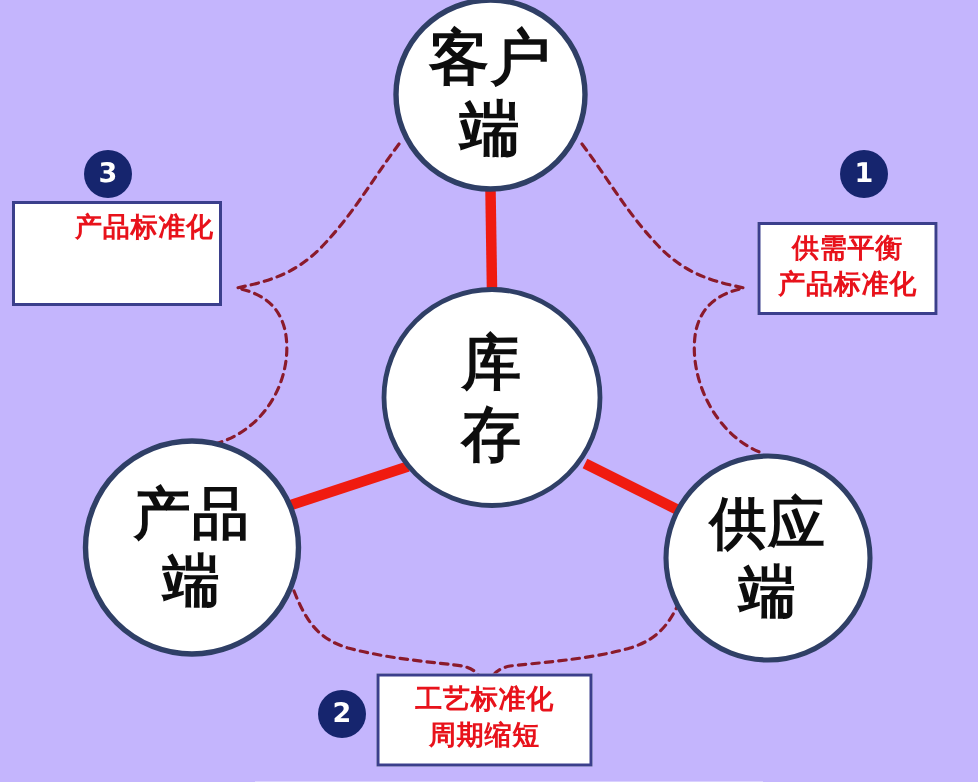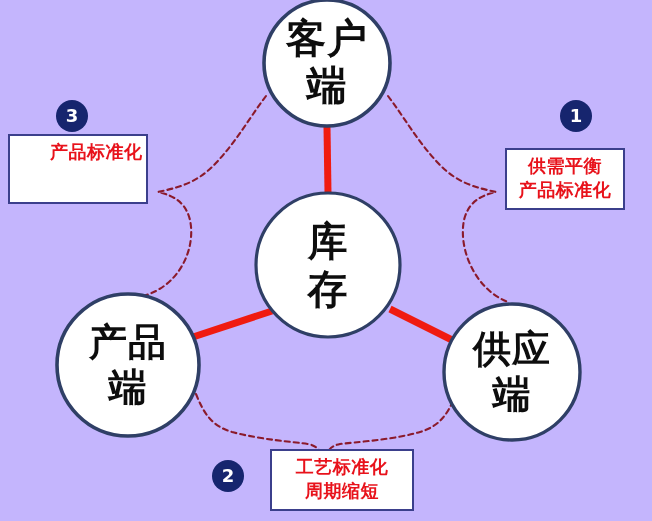--- a/index.html
+++ b/index.html
@@ -34,21 +34,21 @@
     line-height:24px;
     letter-spacing:0.5px;
     padding:4px 6px;
     font-family:"DejaVu Sans","Liberation Sans",sans-serif;
     white-space:nowrap;
   }
   .callout .ln{display:block;}
 
   #callout-1{left:505px;top:148px;width:120px;height:62px;}
   #callout-3{left:8px;top:134px;width:140px;height:70px;padding-left:40px;}
-  #callout-2{left:251px;top:449px;width:144px;height:62px;margin-left:19px;}
+  #callout-2{left:251px;top:449px;width:144px;height:62px;}
 
   
   .badge{
     position:absolute;
     width:32px;height:32px;border-radius:50%;
     background:#16256e;
     color:#ffffff;
     font-weight:bold;
     font-size:18px;
     line-height:32px;

